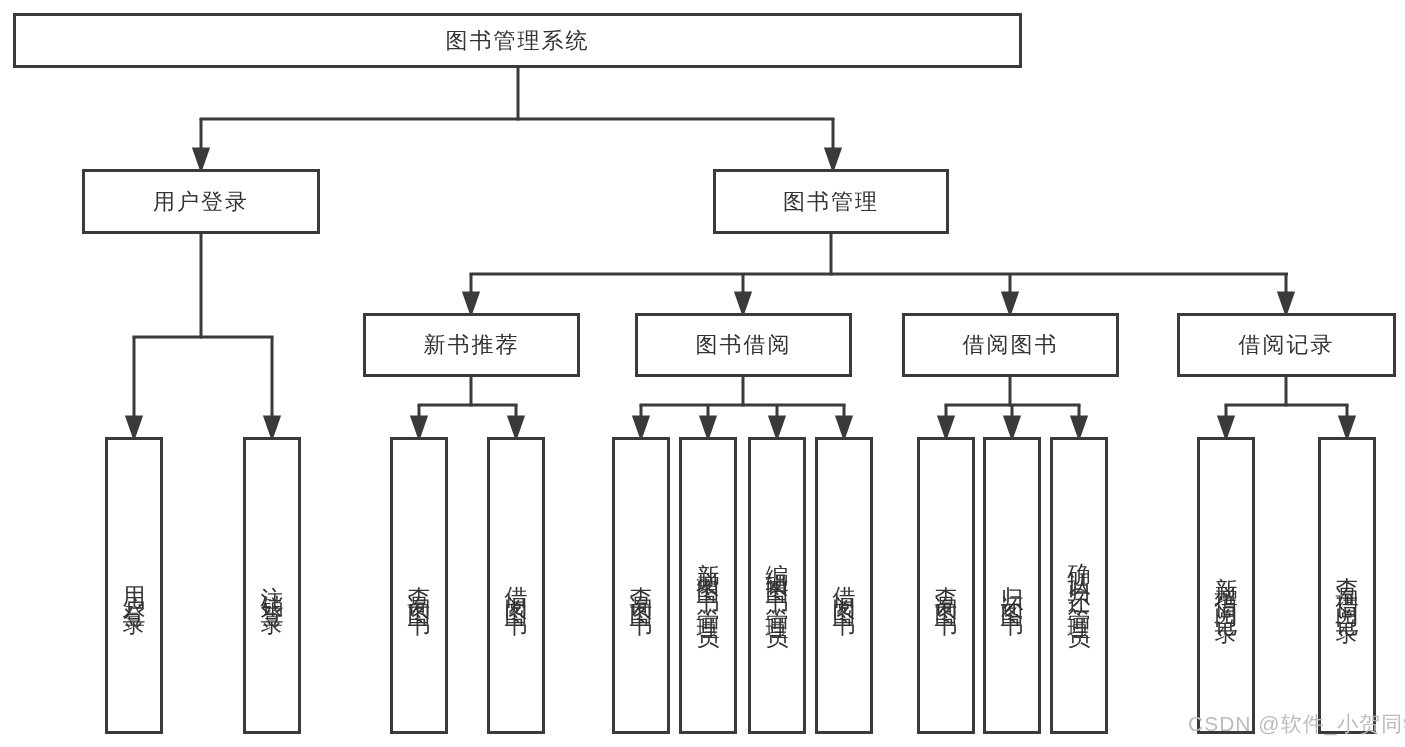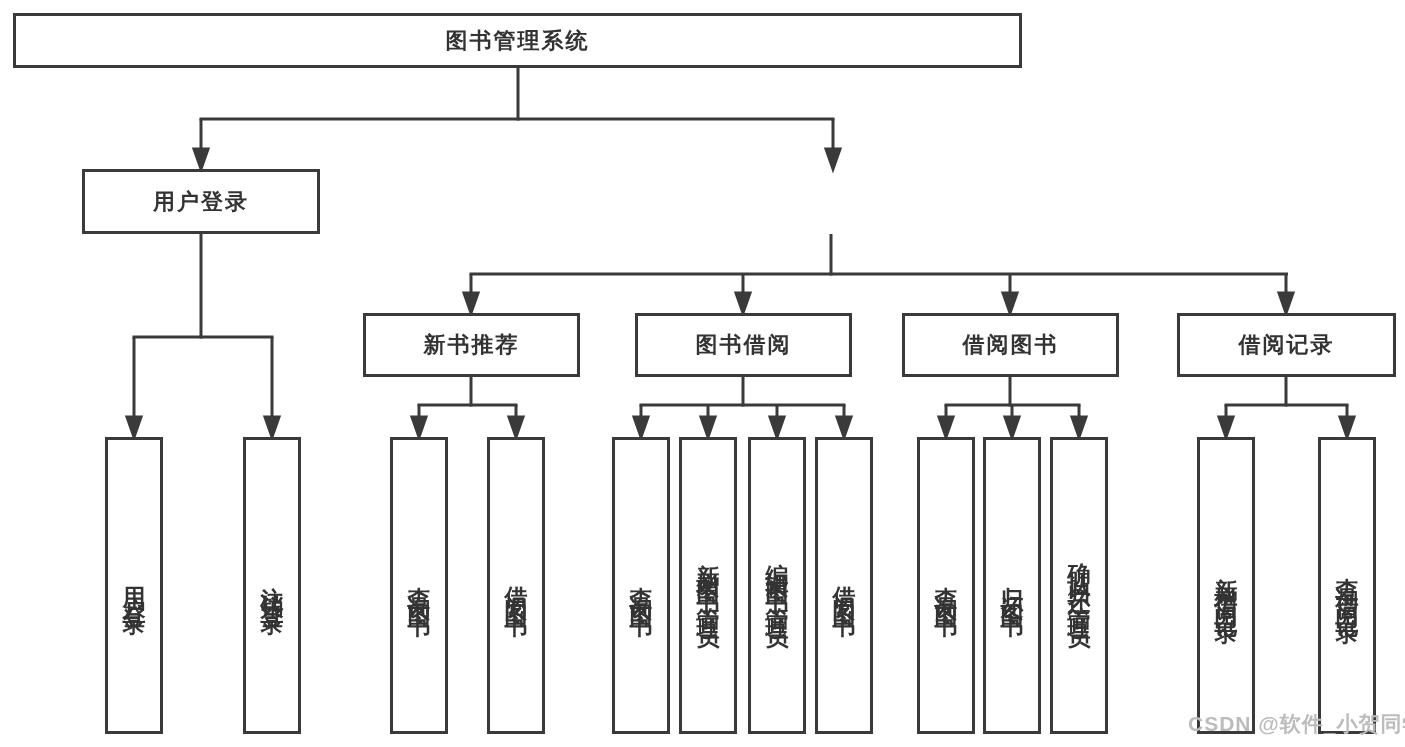--- a/index.html
+++ b/index.html
@@ -8,21 +8,20 @@
     --wm:#bcbcbc;
     --bg:#ffffff;
   }
   html,body{margin:0;padding:0;background:var(--bg);}
   .stage{
     position:relative;
     width:1405px;height:747px;
     background:var(--bg);
     overflow:hidden;
     font-family:"Liberation Sans","DejaVu Sans",sans-serif;
-    font-weight:bold;
   }
   .wires{position:absolute;left:0;top:0;}
   .box{
     position:absolute;
     box-sizing:border-box;
     border:3px solid var(--line);
     background:#fff;
     display:flex;
     align-items:center;
     justify-content:center;
@@ -118,20 +117,21 @@
       <line x1="1226" y1="405" x2="1226" y2="419"></line>
       <polygon points="1219,417 1233,417 1226,437"></polygon>
       <line x1="1347" y1="405" x2="1347" y2="419"></line>
       <polygon points="1340,417 1354,417 1347,437"></polygon>
     </g>
   </svg>
 
   <div class="box hbox" style="left:13px;top:13px;width:1009px;height:55px;">图书管理系统</div>
 
   <div class="box hbox" style="left:82px;top:169px;width:238px;height:65px;">用户登录</div>
+  <div class="box hbox" style="left:713px;top:169px;width:236px;height:65px;">图书管理</div>
 
   <div class="box hbox" style="left:635px;top:313px;width:217px;height:64px;">图书借阅</div>
   <div class="box hbox" style="left:363px;top:313px;width:217px;height:64px;">新书推荐</div>
   <div class="box hbox" style="left:902px;top:313px;width:217px;height:64px;">借阅图书</div>
   <div class="box hbox" style="left:1177px;top:313px;width:219px;height:64px;">借阅记录</div>
 
   <div class="box vbox" style="left:105px;top:437px;width:58px;height:297px;">用户登录</div>
   <div class="box vbox" style="left:243px;top:437px;width:58px;height:297px;">注销登录</div>
 
   <div class="box vbox" style="left:390px;top:437px;width:58px;height:297px;">查询图书</div>

